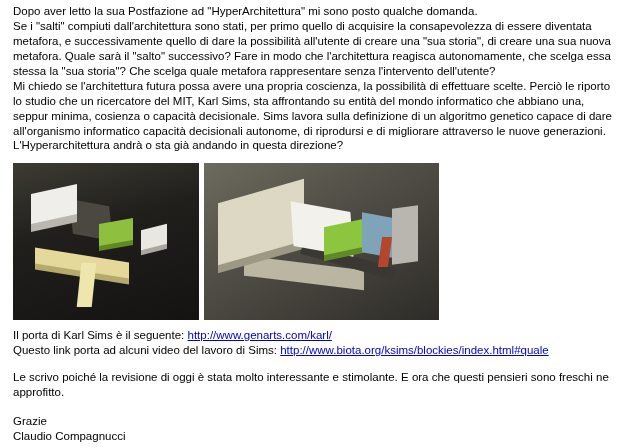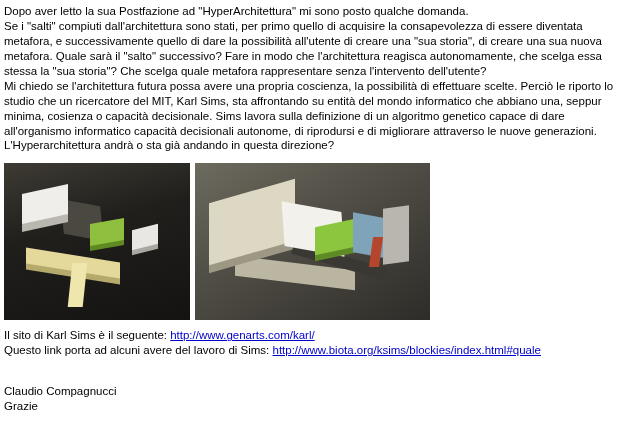--- a/index.html
+++ b/index.html
@@ -9,21 +9,21 @@
   }
   body {
     width: 626px;
     height: 448px;
     font-family: "Liberation Sans", sans-serif;
     font-size: 11.5px;
     color: #000000;
     overflow: hidden;
   }
   .page {
-    padding: 4px 6px 0 4px;
+    padding: 4px 6px 0 13px;
     box-sizing: border-box;
   }
   p.para {
     margin: 0;
     line-height: 1.30;
     font-size: 11.5px;
     text-align: left;
   }
   .para + .para {
     margin-top: 0;
@@ -204,25 +204,26 @@
       <div class="shape sB8"></div>
       <div class="shape sB2"></div>
       <div class="shape sB3b"></div>
       <div class="shape sB3"></div>
       <div class="shape sB4"></div>
       <div class="shape sB5"></div>
       <div class="shape sB6"></div>
     </div>
   </div>
 
-  <p class="para"><span>Il sito di Karl Sims è il seguente: </span><a class="link" href="#">http://www.genarts.com/karl/</a></p>
-
-  <p class="para"><span>Questo link porta ad alcuni avere del lavoro di Sims: </span><a class="link" href="#">http://www.biota.org/ksims/blockies/index.html#quale</a></p>
+  <p class="para"><span>Il porta di Karl Sims è il seguente: </span><a class="link" href="#">http://www.genarts.com/karl/</a></p>
+
+  <p class="para"><span>Questo link porta ad alcuni video del lavoro di Sims: </span><a class="link" href="#">http://www.biota.org/ksims/blockies/index.html#quale</a></p>
 
   <div class="spacer-md"></div>
 
+  <p class="para">Le scrivo poiché la revisione di oggi è stata molto interessante e stimolante. E ora che questi pensieri sono freschi ne approfitto.</p>
 
   <div class="spacer-lg"></div>
 
+  <p class="para">Grazie</p>
   <p class="para">Claudio Compagnucci</p>
-  <p class="para">Grazie</p>
 
 </div>
 
 </body></html>

